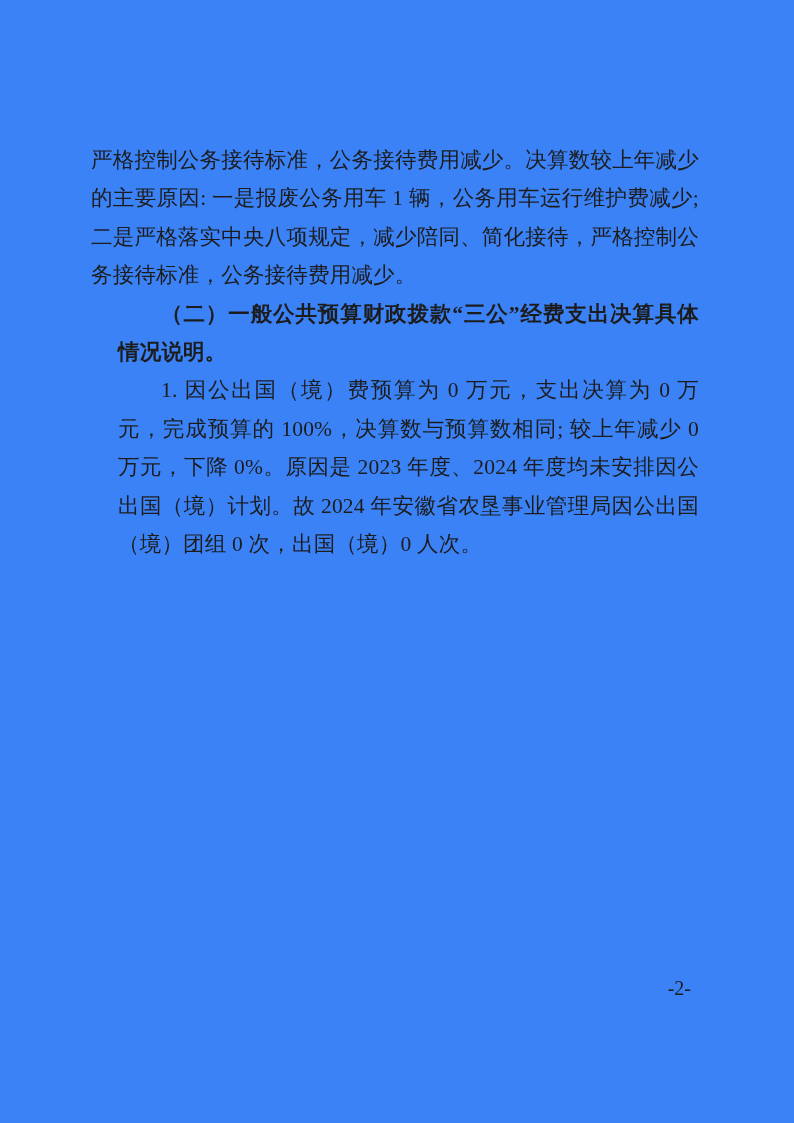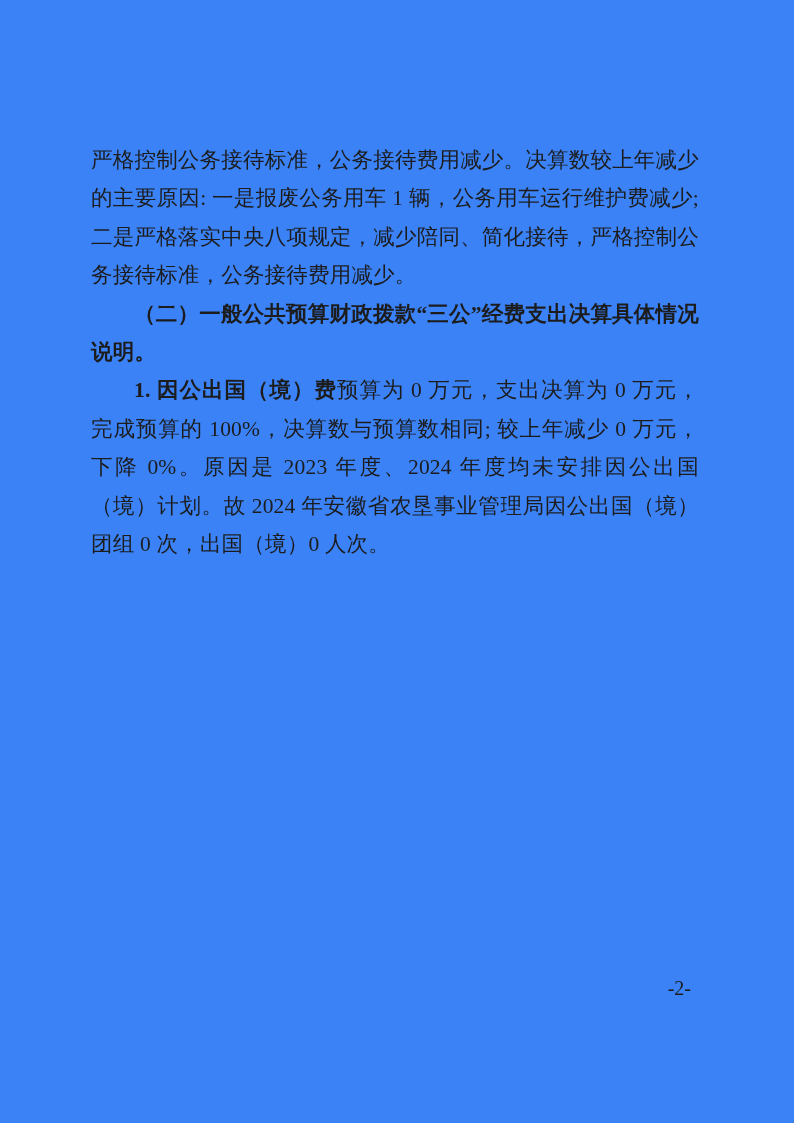--- a/index.html
+++ b/index.html
@@ -25,26 +25,27 @@
   .para {
     margin: 0;
     font-size: 21.5px;
     line-height: 38.4px;
     text-align: justify;
     letter-spacing: 0.2px;
     word-break: break-all;
   }
   .indent {
     text-indent: 2em;
+    margin-left: 27px;
   }
   .heading {
     font-weight: bold;
   }
   .lead-bold {
-    font-weight: bold;
+    font-weight: normal;
   }
   .footer {
     position: absolute;
     left: 91px;
     top: 976px;
     width: 608px;
     text-align: right;
     padding-right: 8px;
     box-sizing: border-box;
     font-size: 20px;

